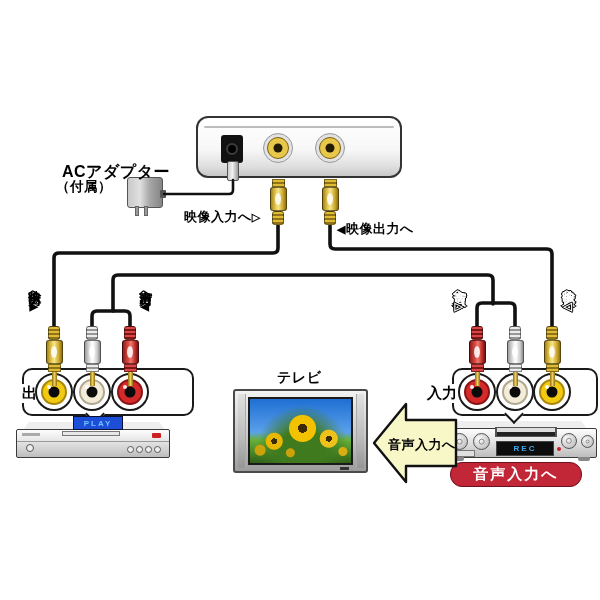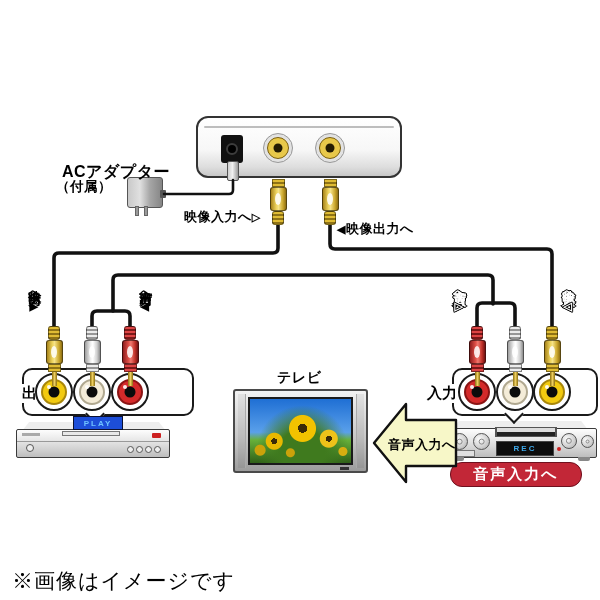--- a/index.html
+++ b/index.html
@@ -290,14 +290,13 @@
       <div class="kin"></div>
     </div>
   <div class="abs knob" style="left:581px;top:435px;width:13px;height:13px;">
       <div class="kin"></div>
     </div>
   <div class="abs" style="left:447px;top:450px;width:28px;height:7px;background:#e0e0e0;border:1px solid #777;box-sizing:border-box;z-index:2;"></div>
   <div class="abs" style="left:452px;top:457px;width:12px;height:4px;background:#888;border-radius:0 0 2px 2px;z-index:1;"></div>
   <div class="abs" style="left:578px;top:457px;width:12px;height:4px;background:#888;border-radius:0 0 2px 2px;z-index:1;"></div>
   <div class="abs badge" style="left:450px;top:462px;width:132px;height:25px;background:#c22737;border:1.5px solid #70101e;">音声入力へ</div>
 
-  <div class="abs note" style="left:12px;top:567px;">※画像はイメージです</div>
 </div>
 
 </body></html>

